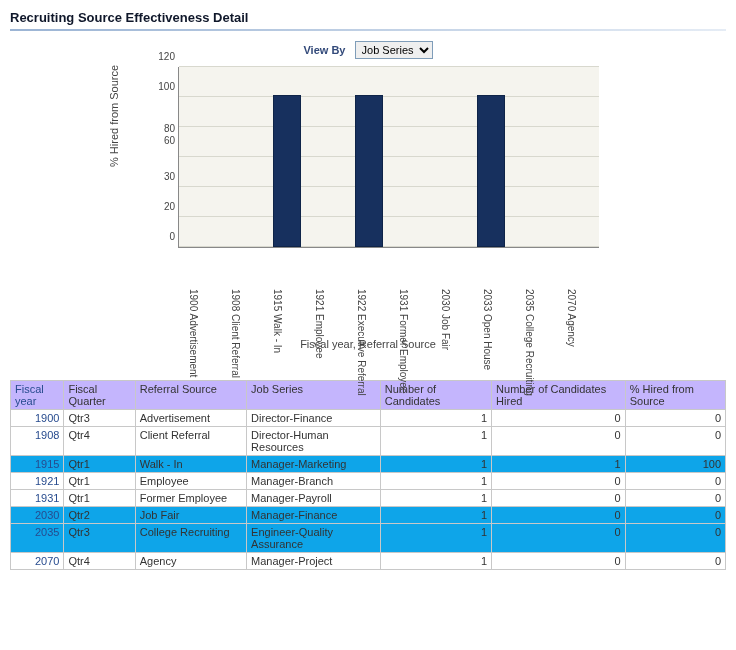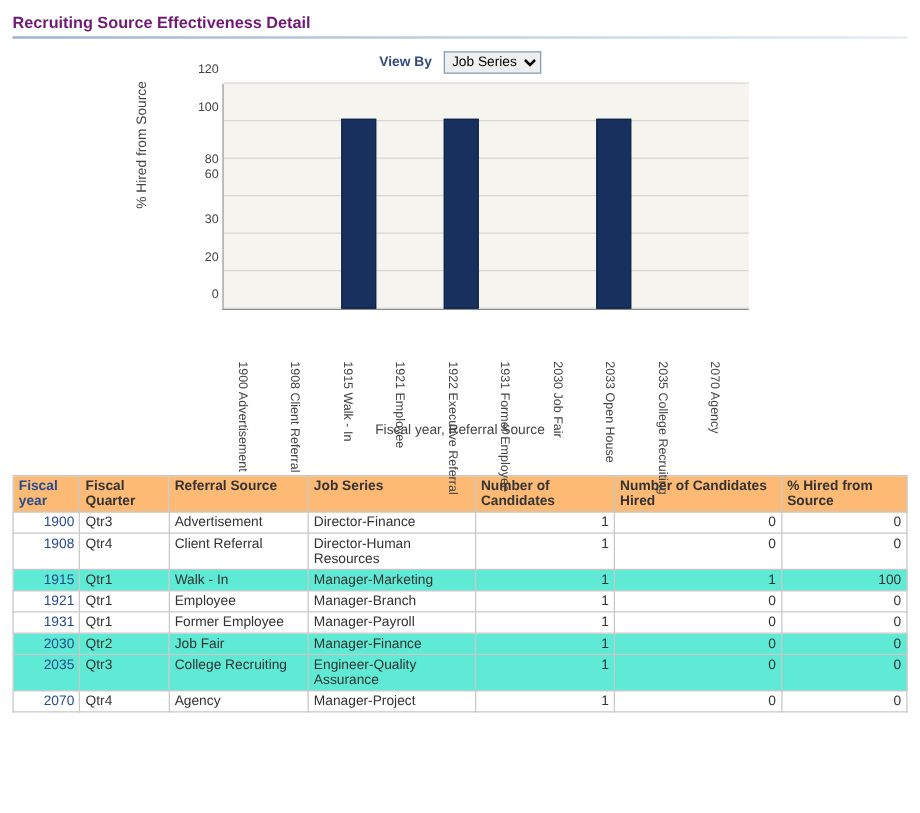--- a/index.html
+++ b/index.html
@@ -6,21 +6,21 @@
     margin: 0;
     padding: 10px;
     font-family: Arial, Helvetica, sans-serif;
     font-size: 11px;
     color: #333;
     width: 736px;
     box-sizing: border-box;
     background: #fff;
   }
   .title {
-    color: #701a75;
+    color: #0f172a;
     font-size: 13px;
     font-weight: bold;
     margin-bottom: 4px;
   }
   .rule {
     height: 2px;
     background: linear-gradient(to right, #9bb4d4 0%, #e5ecf5 100%);
     margin-bottom: 10px;
   }
   .viewby-row {
@@ -136,30 +136,30 @@
     margin-top: 20px;
     font-size: 11px;
   }
   .table th, .table td {
     border: 1px solid #c8c8c8;
     padding: 2px 4px;
     text-align: left;
     vertical-align: top;
   }
   .table th {
-    background: #fdba74;
+    background: #c4b5fd;
     color: #333;
-    font-weight: bold;
+    font-weight: normal;
   }
   .table th.sort {
     color: #274b8e;
     cursor: pointer;
   }
   .table tr.alt td {
-    background: #5eead4;
+    background: #0ea5e9;
     margin-left: 48px;
   }
   .fyear-link {
     color: #274b8e;
     cursor: pointer;
     text-align: right;
     display: block;
   }
   .num {
     text-align: right;

